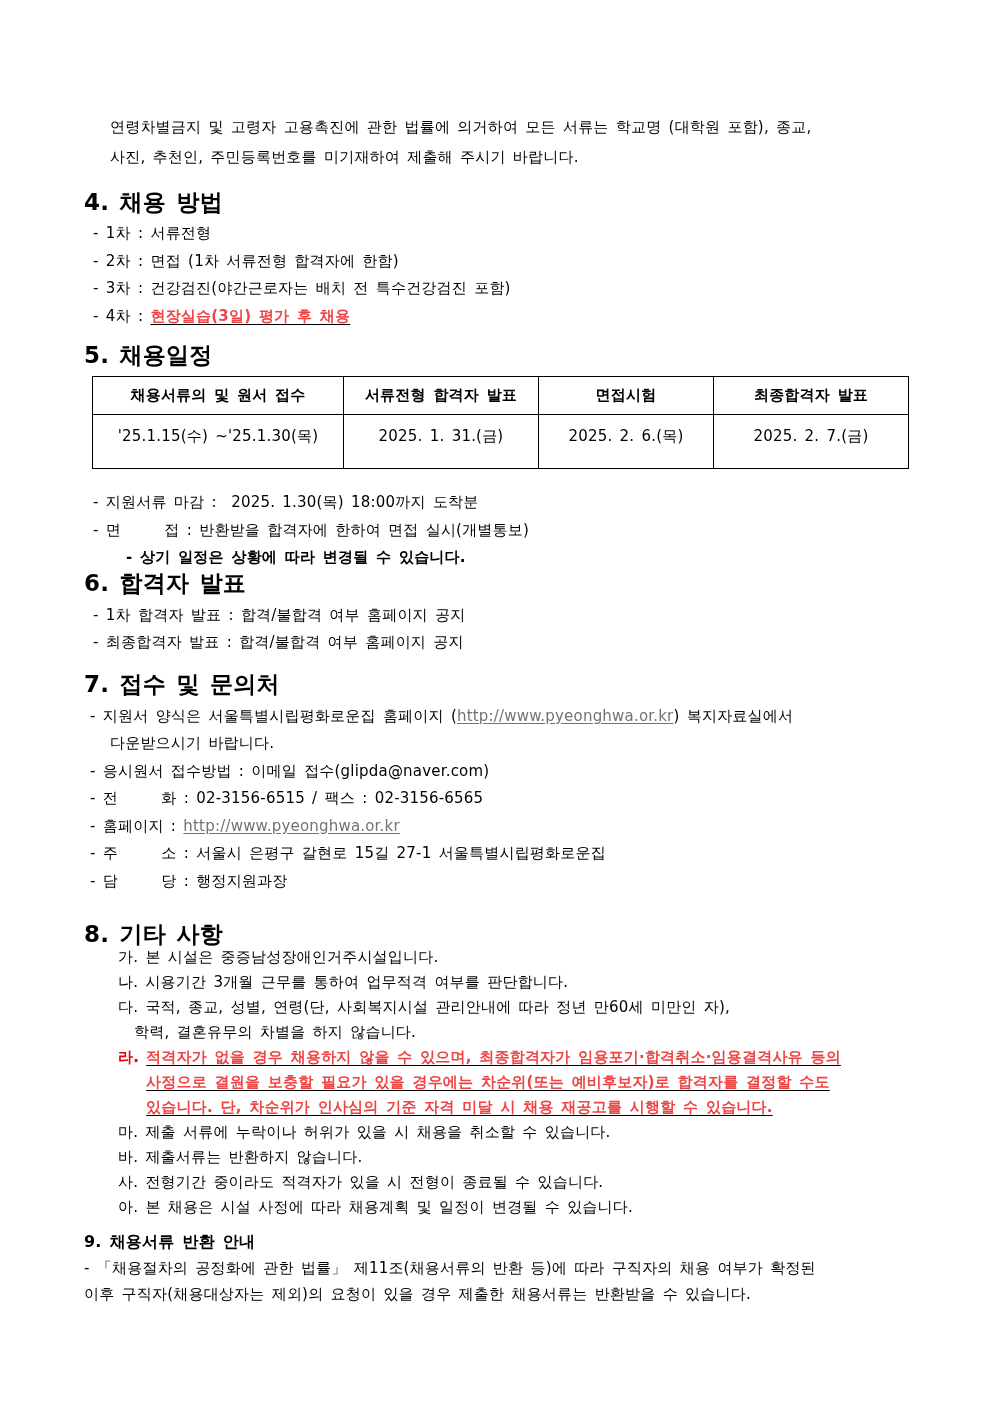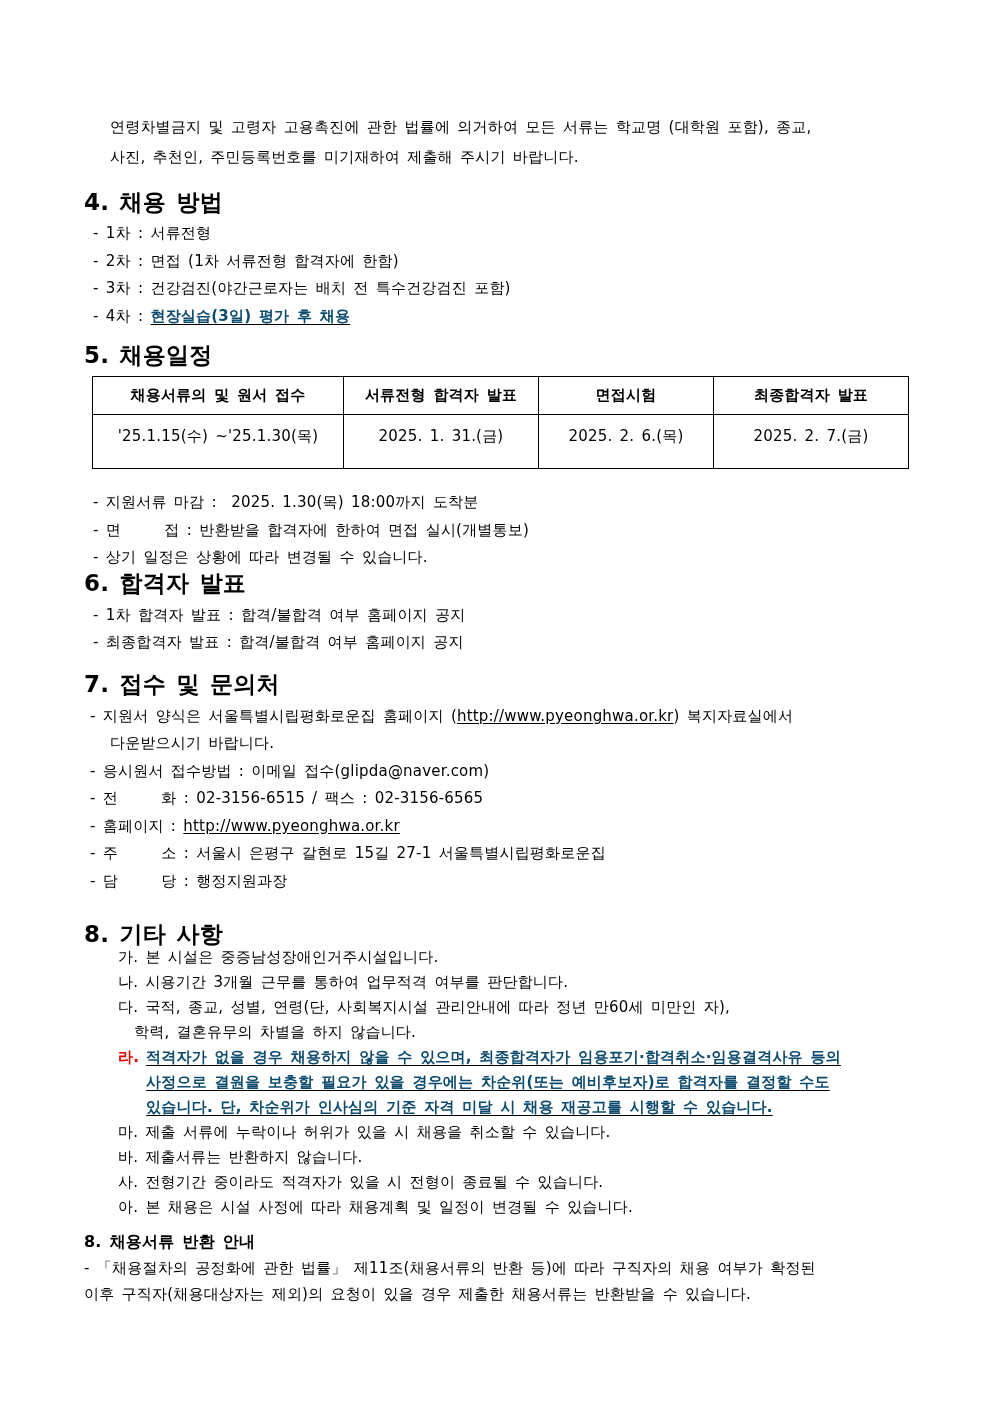--- a/index.html
+++ b/index.html
@@ -22,21 +22,21 @@
   .intro { padding-left: 26px; line-height: 30px; }
   .sec-title {
     font-size: 23px;
     font-weight: bold;
     line-height: 22px;
     white-space: pre-wrap;
   }
   .sec4-title { margin-top: 19px; }
   .sec4-items { margin-top: 7px; padding-left: 9px; line-height: 27.5px; }
   .red-bold-underline {
-    color: #0c4a6e;
+    color: #ef4444;
     font-weight: bold;
     text-decoration: underline;
     text-decoration-color: #000000;
     text-underline-offset: 3px;
   }
   .sec5-title { margin-top: 14px; }
   table.schedule {
     margin: 10px 0 0 8px;
     width: 816px;
     border-collapse: collapse;
@@ -46,28 +46,28 @@
     border: 1.5px solid #000000;
     text-align: center;
     white-space: pre-wrap;
     font-size: 15px;
     word-spacing: 0.15em;
   }
   table.schedule th { height: 38px; font-weight: bold; }
   table.schedule td { height: 54px; font-weight: normal; vertical-align: middle; padding-bottom: 10px; }
   .col1 { width: 251px; } .col2 { width: 195px; } .col3 { width: 175px; } .col4 { width: 195px; }
   .sec5-notes { margin-top: 20px; padding-left: 9px; line-height: 27.5px; }
-  .bold { font-weight: normal; }
+  .bold { font-weight: bold; margin-left: 33px; }
   .sec6-title { }
   .sec6-items { margin-top: 8px; padding-left: 9px; line-height: 27.5px; }
   .sec7-title { margin-top: 16px; }
   .sec7-items { margin-top: 8px; padding-left: 6px; line-height: 27.5px; }
   .cont-indent { padding-left: 20px; }
   a.doc-link {
-    color: #000000;
+    color: #737373;
     text-decoration: underline;
     text-underline-offset: 2px;
   }
   .sec8-title { margin-top: 28px; }
   .sec8-items { padding-left: 34px; line-height: 25px; }
   .hang { padding-left: 16px; }
   .item-d { display: flex; }
   .item-d-label { color: #e60000; font-weight: bold; flex: 0 0 auto; padding-right: 7px; }
   .item-d-lines { flex: 1 1 auto; }
   .sec9-title { margin-top: 11px; font-size: 16px; }
@@ -152,19 +152,19 @@
         <div class="line red-bold-underline">사정으로 결원을 보충할 필요가 있을 경우에는 차순위(또는 예비후보자)로 합격자를 결정할 수도</div>
         <div class="line red-bold-underline">있습니다. 단, 차순위가 인사심의 기준 자격 미달 시 채용 재공고를 시행할 수 있습니다.</div>
       </div>
     </div>
     <div class="line">마. 제출 서류에 누락이나 허위가 있을 시 채용을 취소할 수 있습니다.</div>
     <div class="line">바. 제출서류는 반환하지 않습니다.</div>
     <div class="line">사. 전형기간 중이라도 적격자가 있을 시 전형이 종료될 수 있습니다.</div>
     <div class="line">아. 본 채용은 시설 사정에 따라 채용계획 및 일정이 변경될 수 있습니다.</div>
   </div>
 
-  <div class="sec-title sec9-title">8. 채용서류 반환 안내</div>
+  <div class="sec-title sec9-title">9. 채용서류 반환 안내</div>
   <div class="sec9-body">
     <div class="line">- 「채용절차의 공정화에 관한 법률」 제11조(채용서류의 반환 등)에 따라 구직자의 채용 여부가 확정된</div>
     <div class="line">이후 구직자(채용대상자는 제외)의 요청이 있을 경우 제출한 채용서류는 반환받을 수 있습니다.</div>
   </div>
 
 </div>
 
 </body></html>

